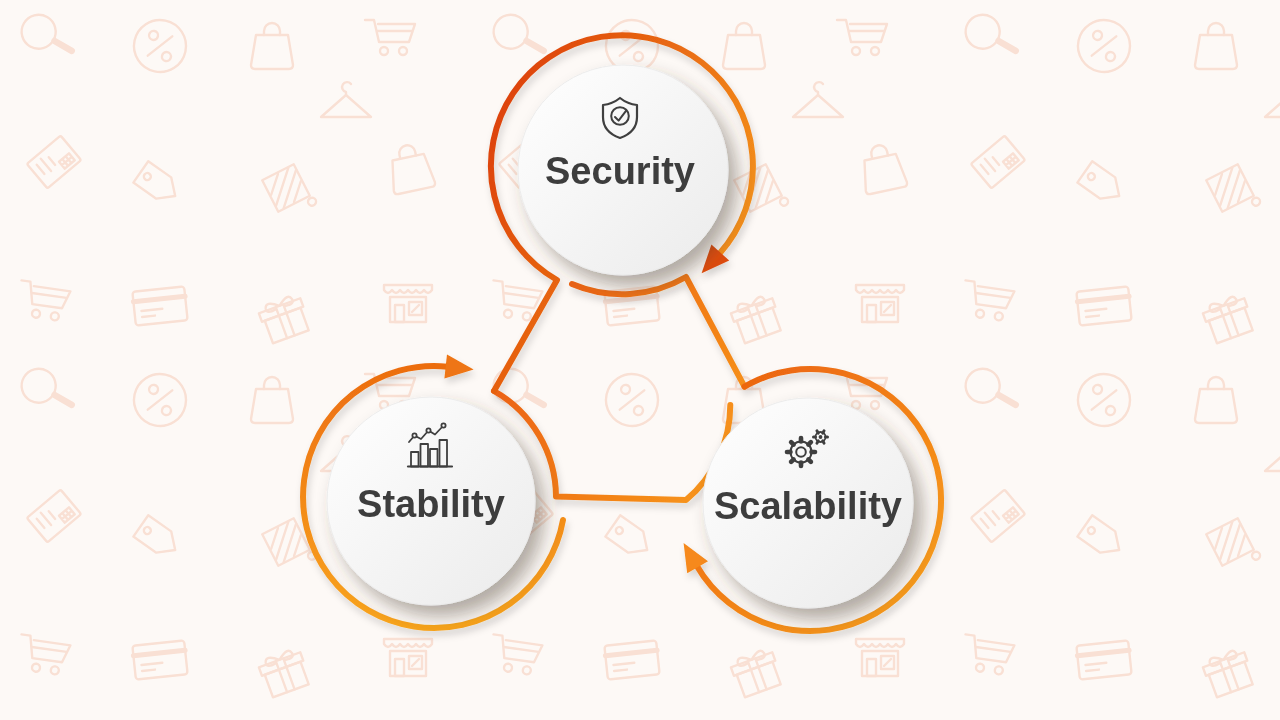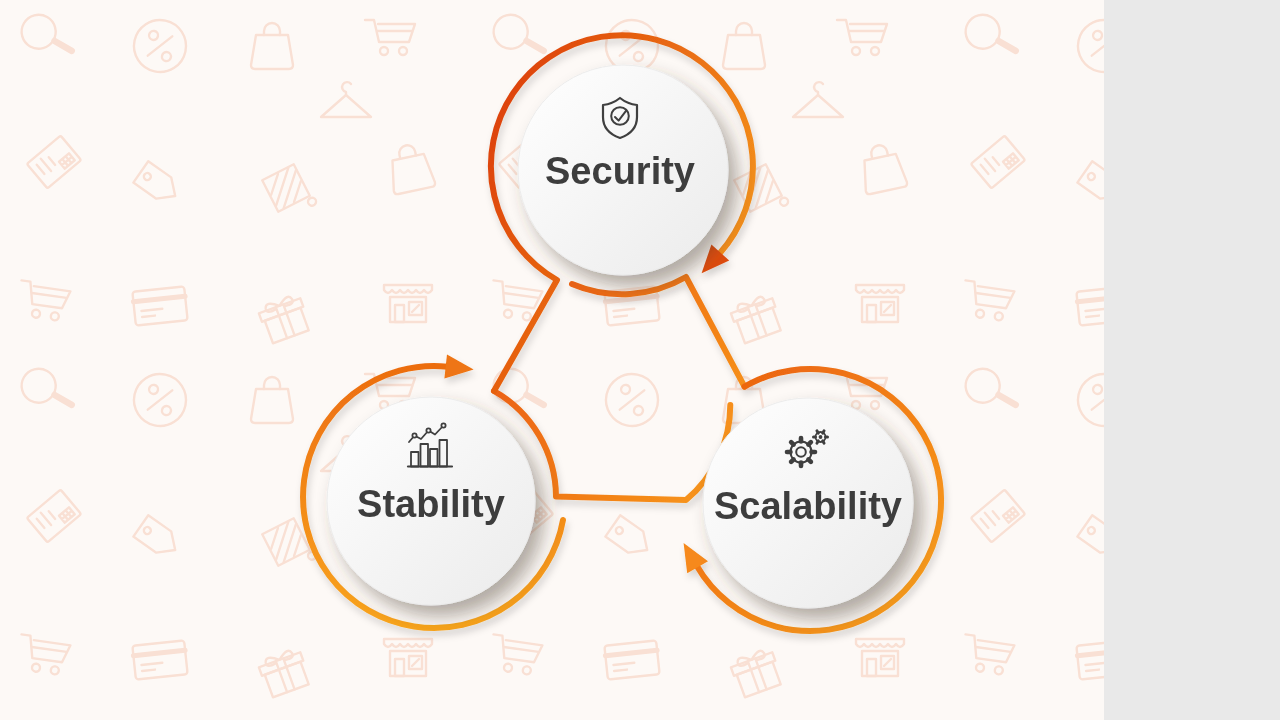--- a/index.html
+++ b/index.html
@@ -1,16 +1,16 @@
 <!DOCTYPE html>
 <html><head>
 <meta charset="utf-8">
 <style>
   html,body{margin:0;padding:0;background:#e9e9e9;}
-  .stage{position:relative;width:1104px;height:720px;overflow:hidden;background:#ffffff;
+  .stage{position:relative;width:1280px;height:720px;overflow:hidden;background:#ffffff;
          font-family:"Liberation Sans",sans-serif;}
   svg{display:block;}
   text.node-label{font-family:"Liberation Sans","DejaVu Sans",sans-serif;
                   font-weight:bold;font-size:38px;fill:#3d3d3d;}
 </style>
 </head>
 <body>
 
 <div class="stage">
 <svg width="1280" height="720" viewBox="0 0 1280 720">

